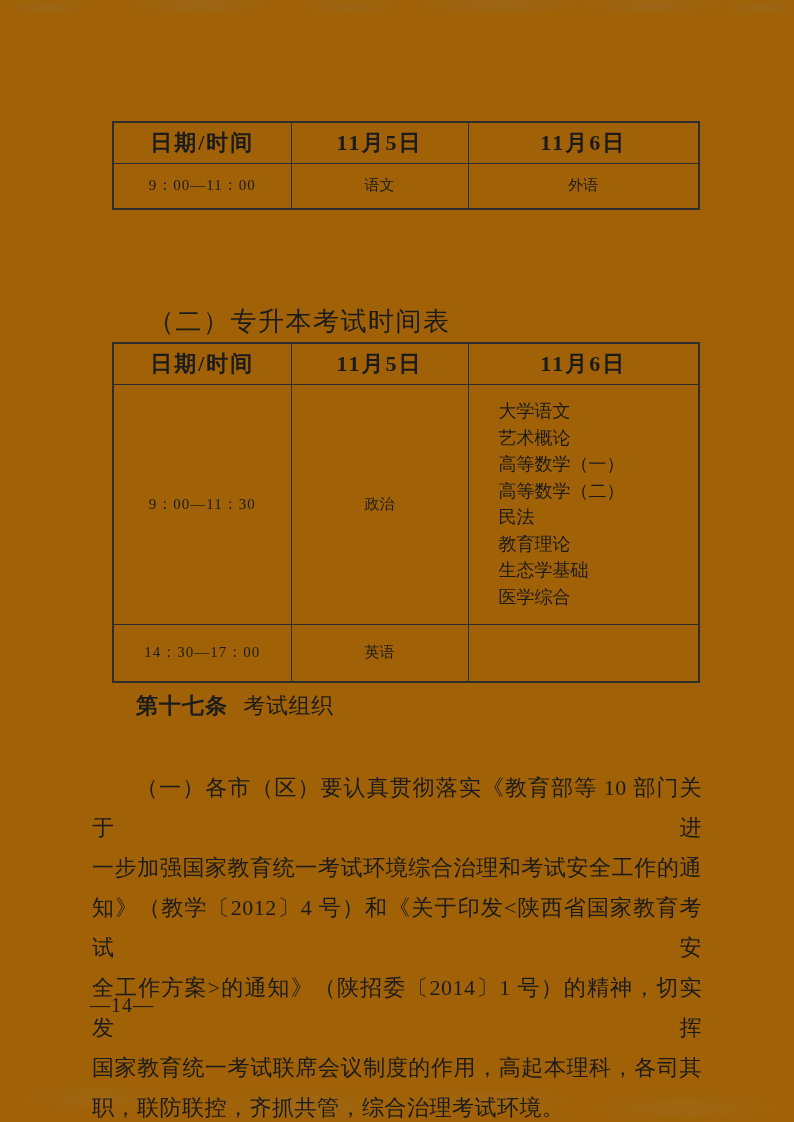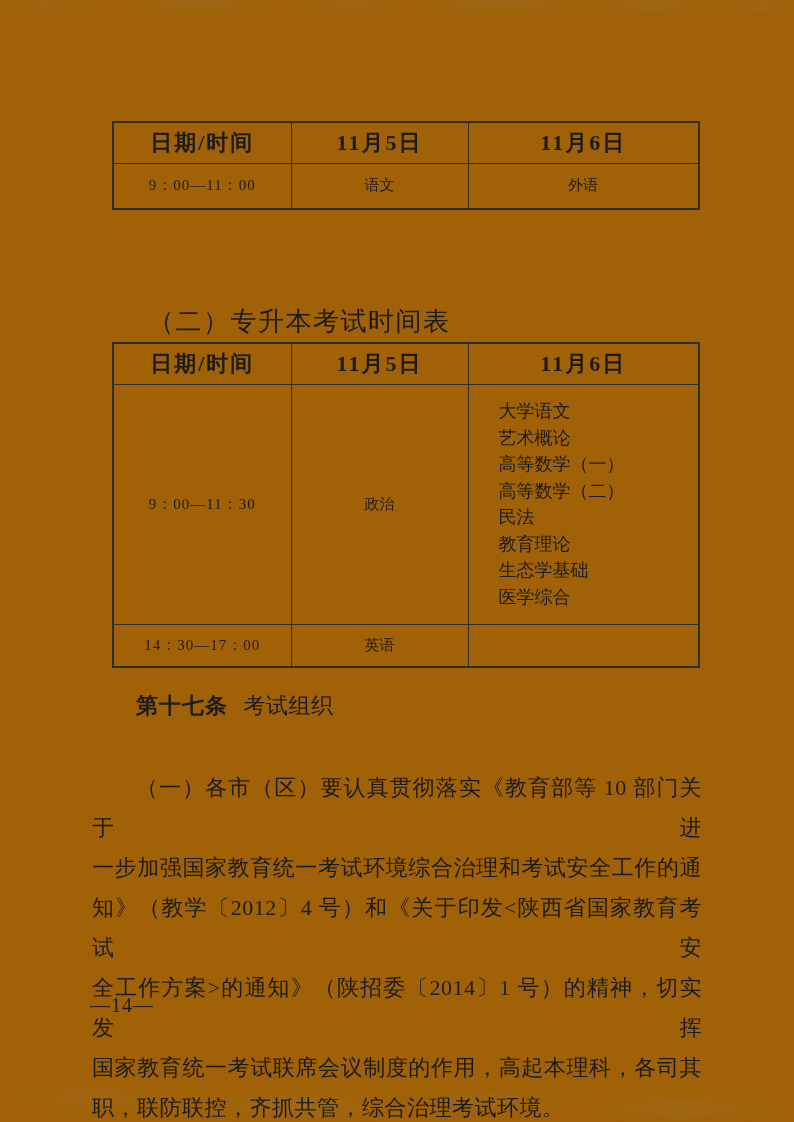--- a/index.html
+++ b/index.html
@@ -49,21 +49,21 @@
     font-size:15px;
     white-space:pre-line;
   }
   .exam-table th {
     font-weight:bold; font-size:22px; height:41px;
     letter-spacing:2px;
   }
   .t1 .r1 td { height:46px; }
   .t1 .r2 td { height:79px; line-height:31px; }
   .t2 .r1 td { height:240px; }
-  .t2 .r2 td { height:43px; }
+  .t2 .r2 td { height:58px; }
   td.subject-list {
     text-align:left; padding-left:30px;
     line-height:26.5px; font-size:18px;
   }
   td.time-cell { letter-spacing:1px; }
 
   .section-title {
     position:absolute; left:148px; top:304px;
     font-size:26px; letter-spacing:1.5px;
   }

